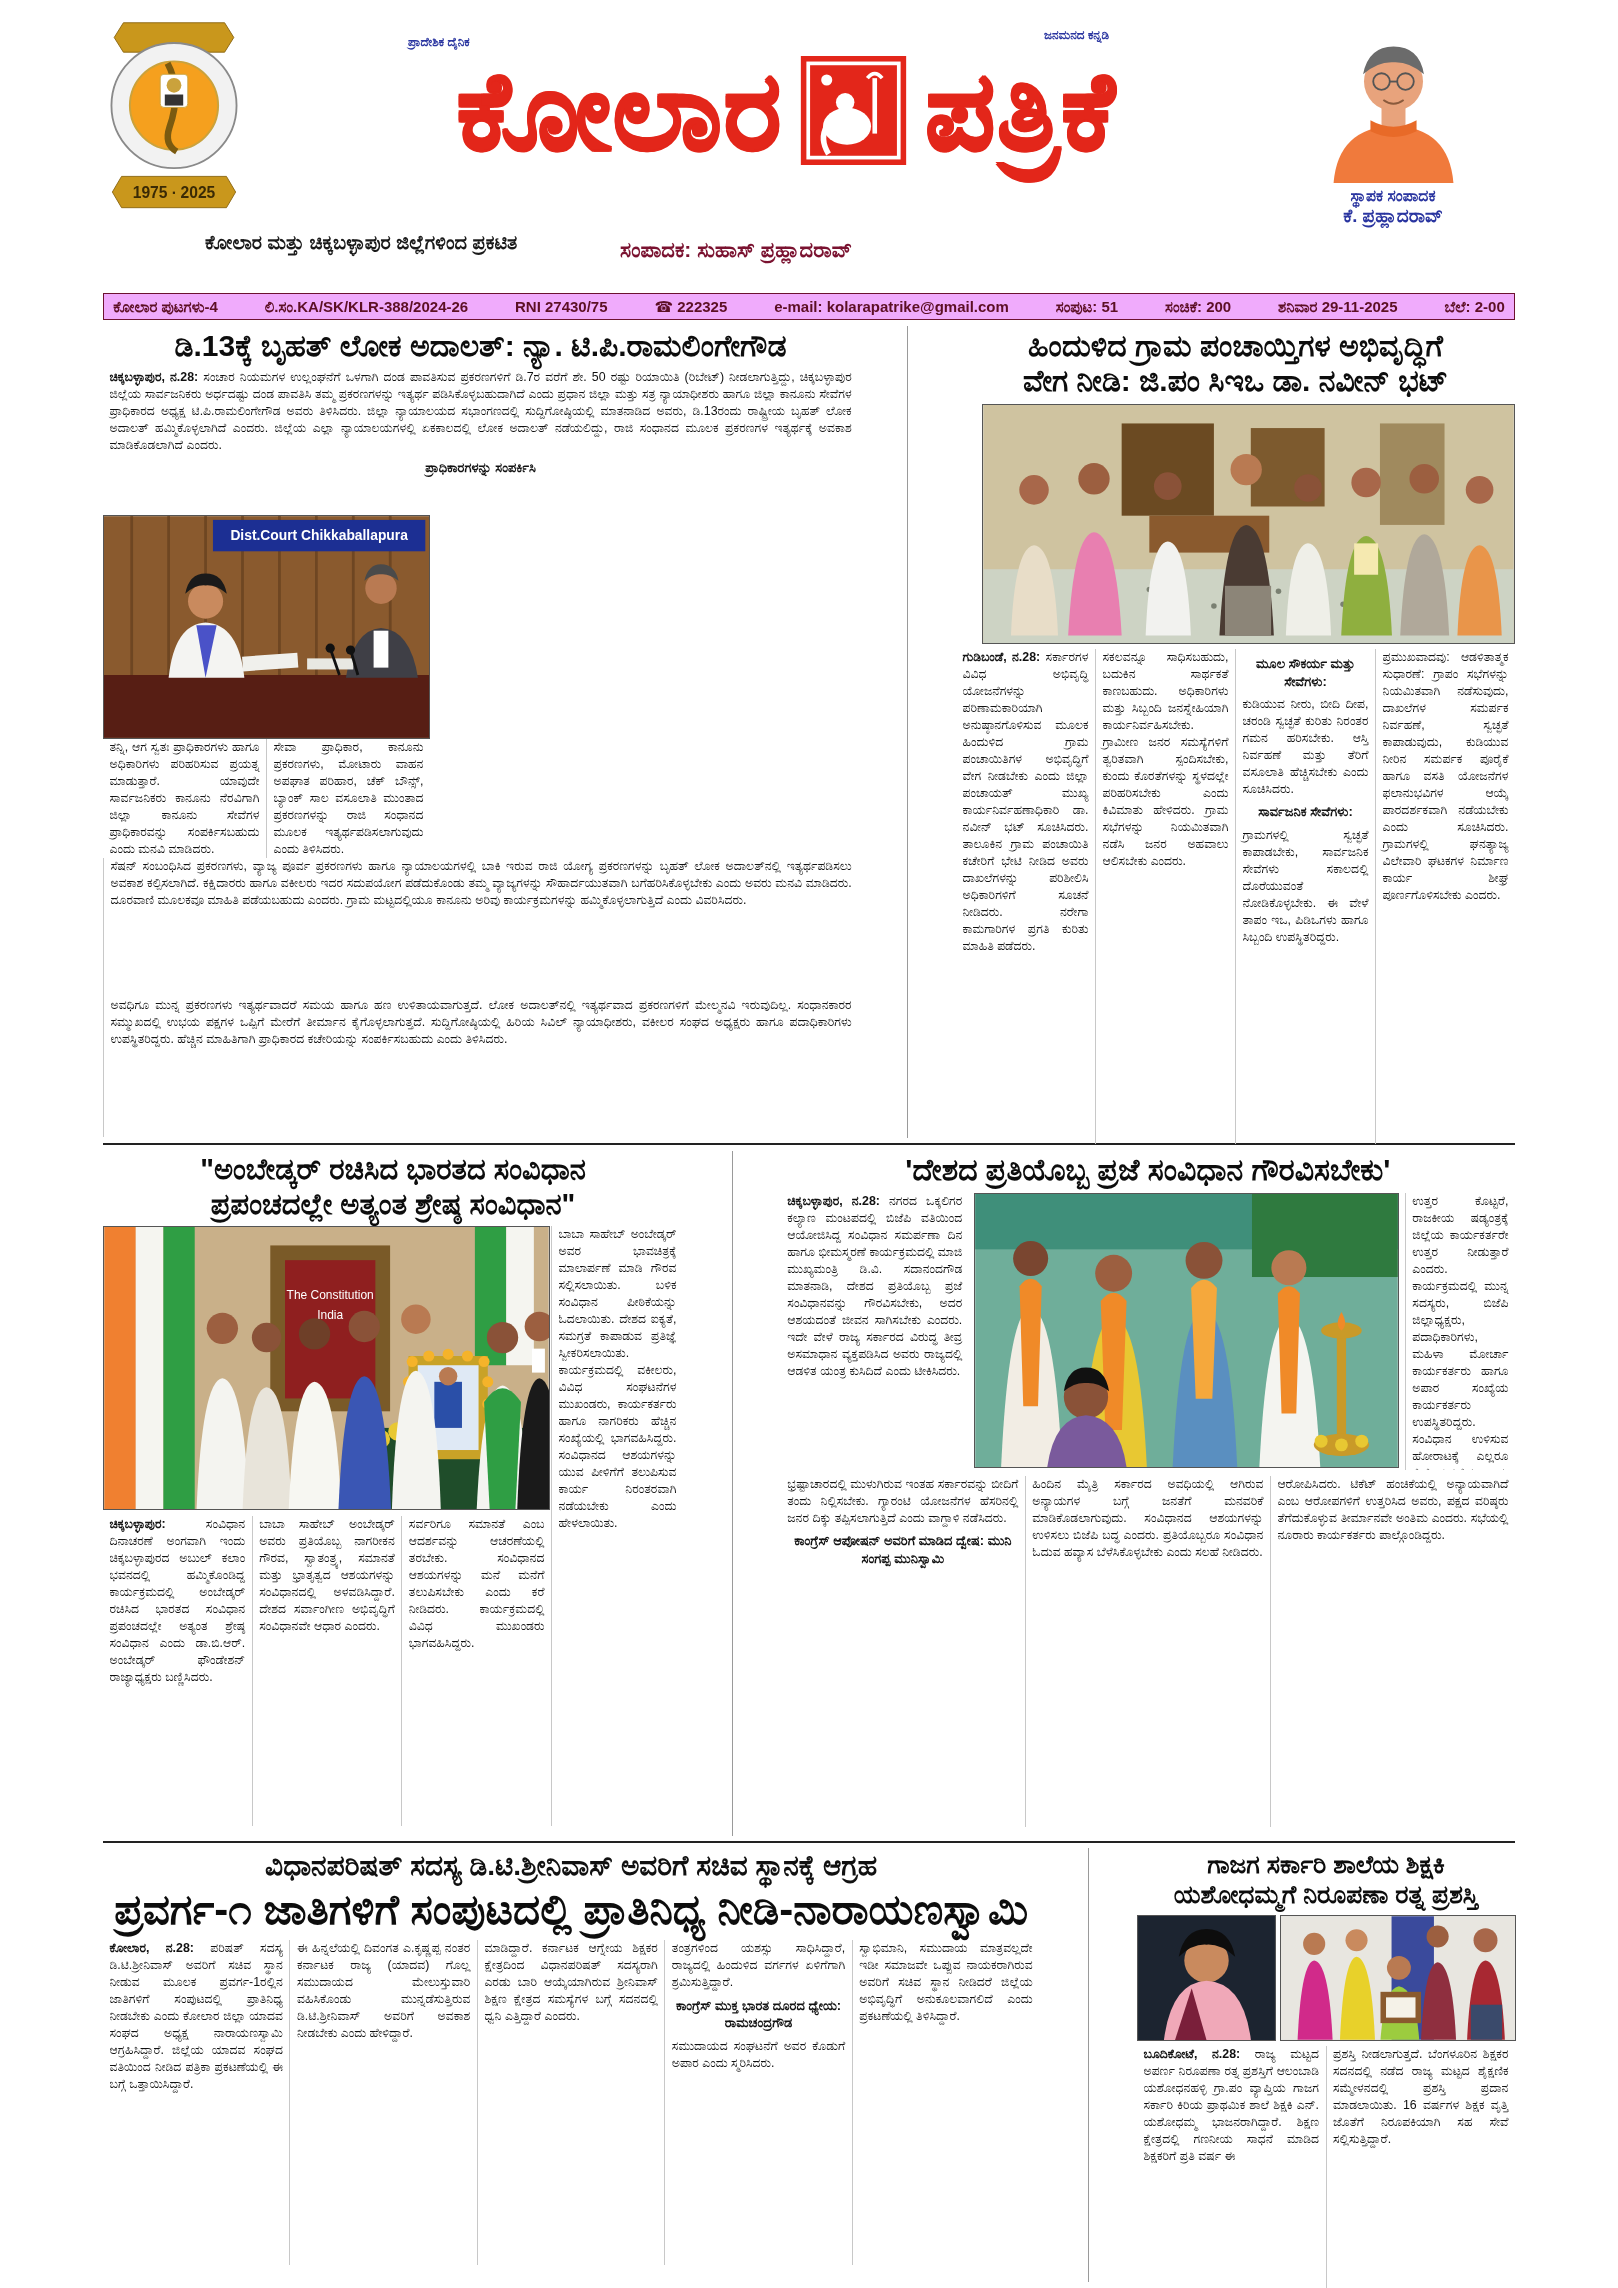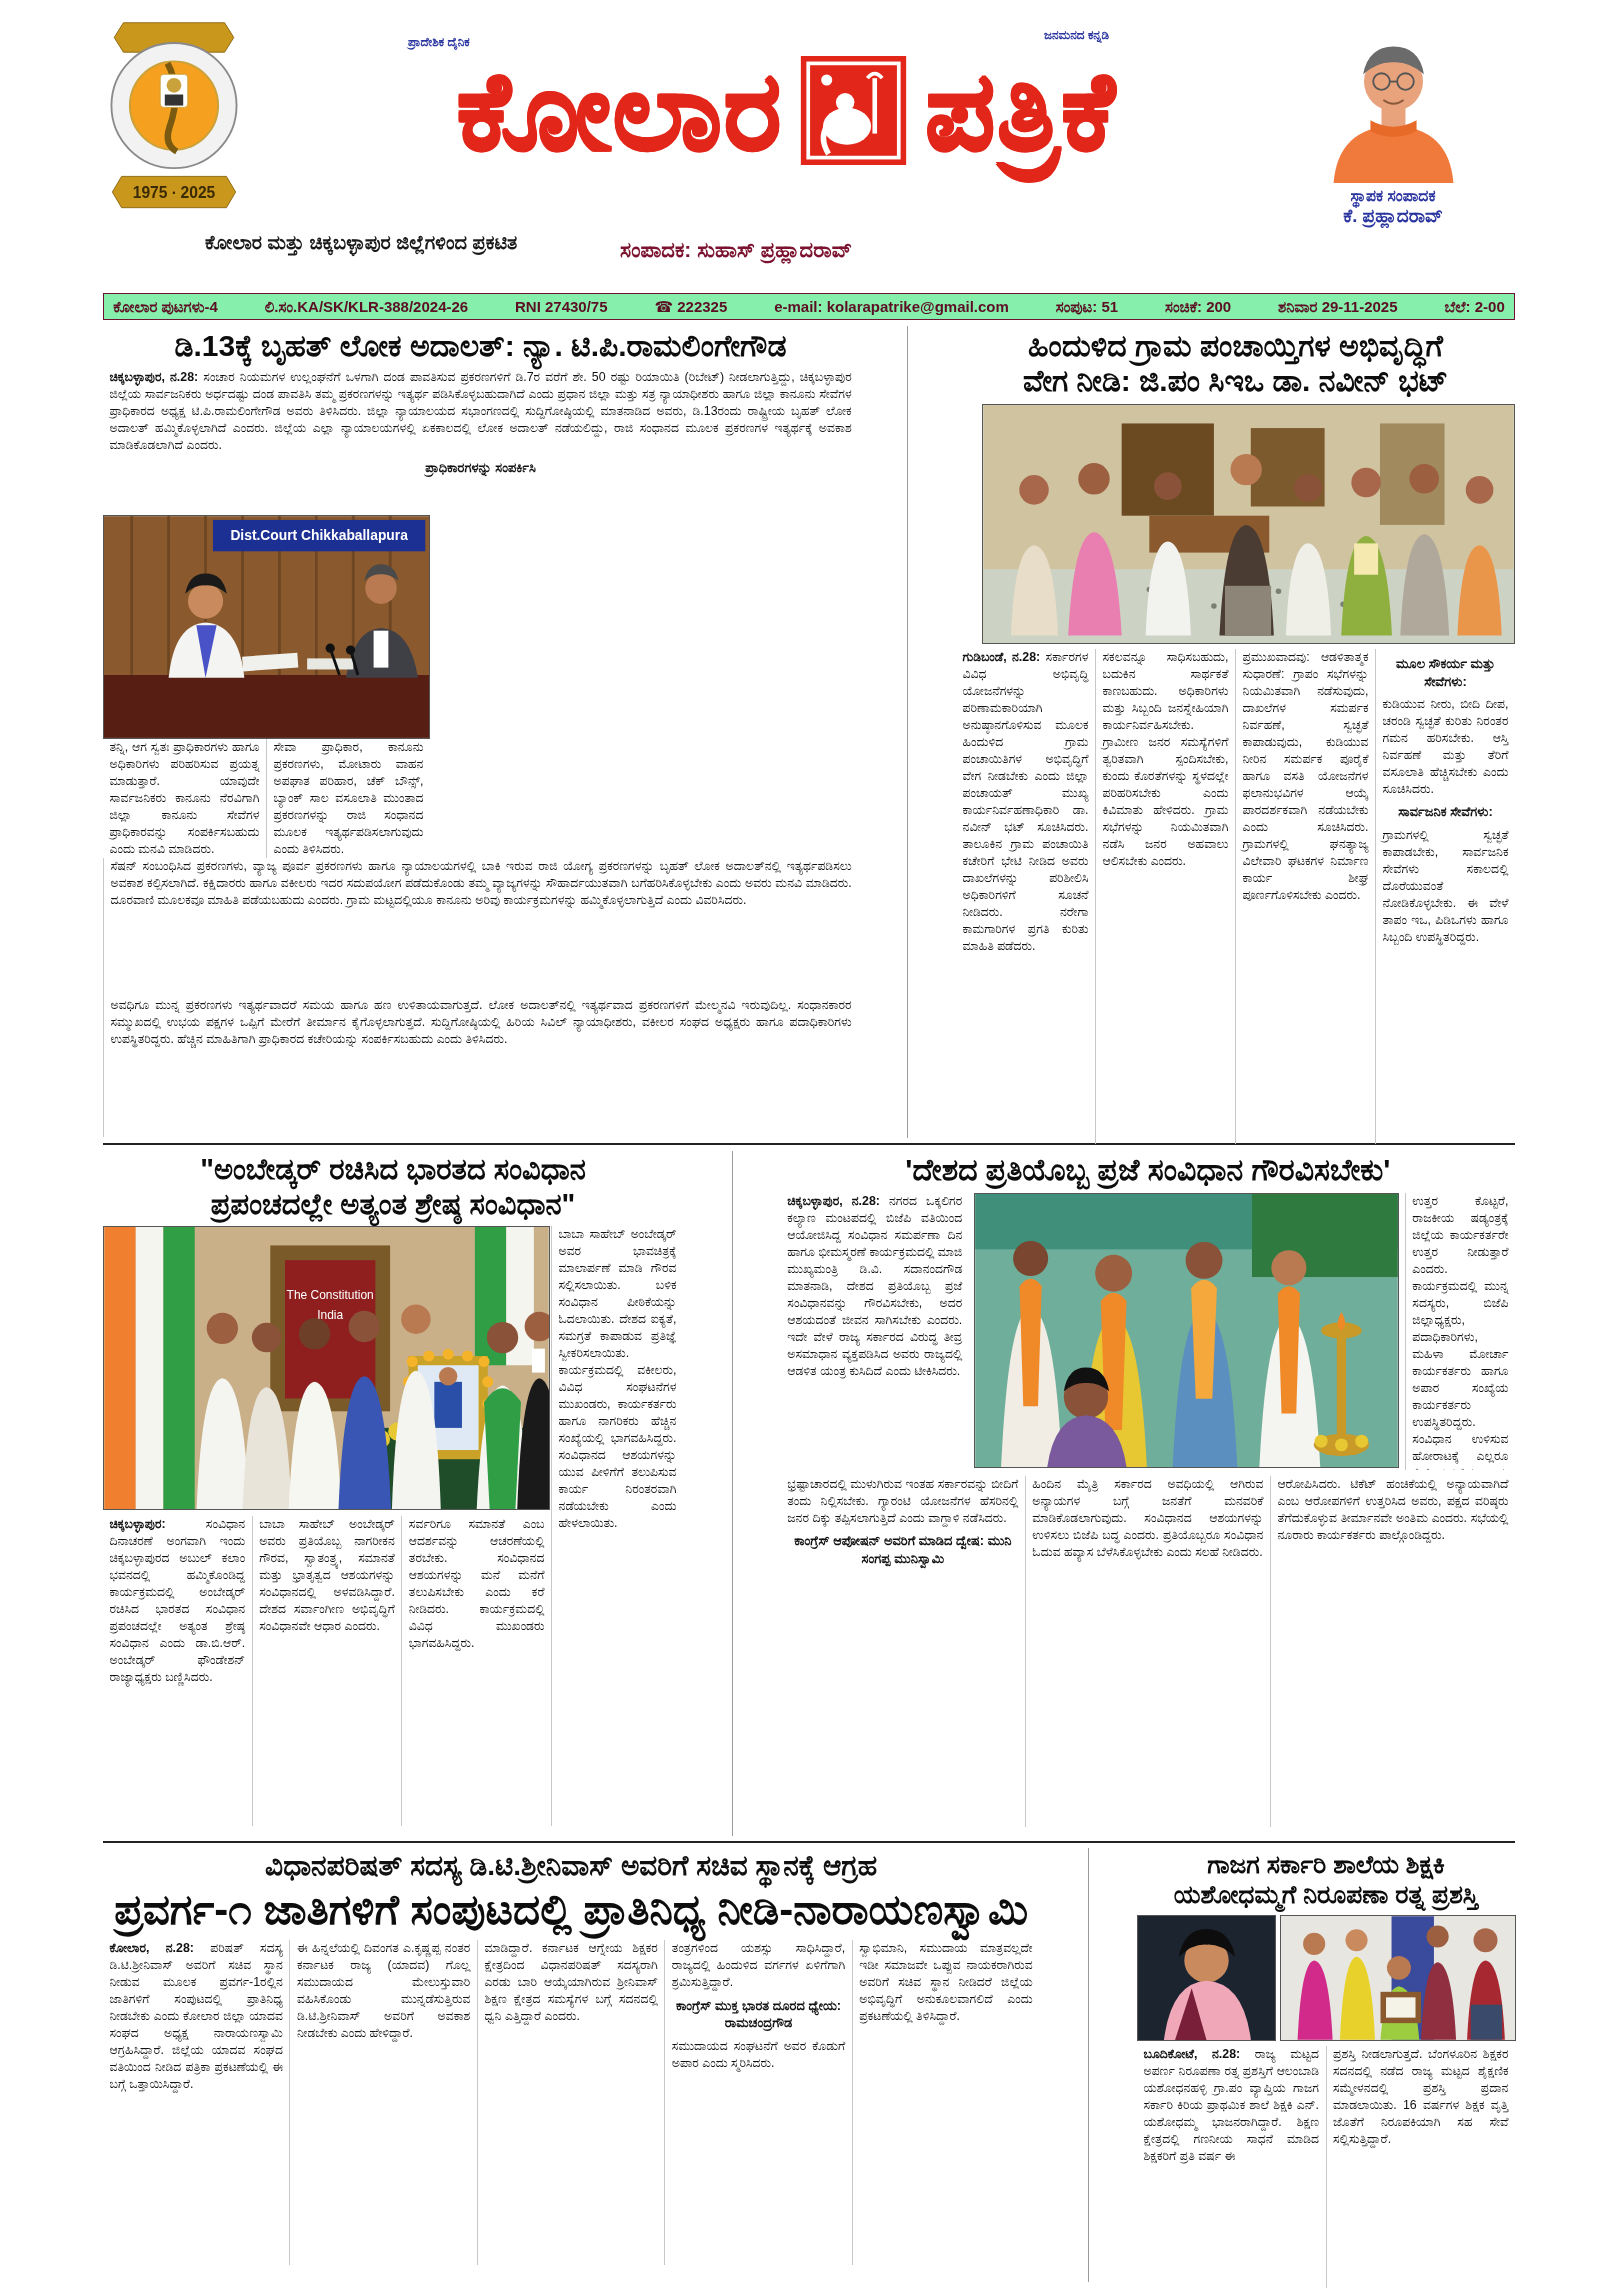--- a/index.html
+++ b/index.html
@@ -14,21 +14,21 @@
   .title-row{position:absolute;left:138px;top:54px;width:1089px;display:flex;align-items:center;justify-content:center;gap:16.6px;}
   .title-word{color:#e3261a;font-size:109px;font-weight:900;line-height:1;letter-spacing:1.8px;
               text-shadow:1.8px 0 #e3261a,0 1.8px #e3261a,1.8px 1.8px #e3261a;white-space:nowrap;}
   .pub-line{position:absolute;left:102px;top:231px;font-weight:bold;font-size:19.4px;color:#1a1a1a;}
   .editor-line{position:absolute;left:517px;top:238px;font-weight:bold;font-size:21px;color:#7a1230;}
   .founder{position:absolute;left:1184px;top:16.6px;width:212px;text-align:center;}
   .founder-label{font-weight:bold;color:#2a35a0;font-size:15.7px;margin-top:1.8px;}
   .founder-name{font-weight:bold;color:#2a35a0;font-size:18.5px;}
   
   .infobar{border:1.8px solid #6d1230;display:flex;align-items:center;justify-content:space-between;
-           padding:3.7px 9.2px;font-size:15px;color:#5c0f24;font-weight:bold;background:#86efac;}
+           padding:3.7px 9.2px;font-size:15px;color:#5c0f24;font-weight:bold;background:#f0abfc;}
   
   .row{display:flex;align-items:stretch;gap:43px;}
   .vrule{width:0.9px;background:#9a9a9a;margin:0 5.5px;}
   .hrule{height:1.8px;background:#222;margin:5.5px 0;}
   .headline{font-weight:900;text-align:center;color:#0d0d0d;line-height:1.18;margin:1.8px 0 5.5px 0;}
   .h33{font-size:30px;} .h31{font-size:29px;} .h44{font-size:42px;} .h26{font-size:25px;} .kick{font-size:28px;font-weight:bold;text-align:center;margin:1.8px 0;}
   .col{flex:1;font-size:12.4px;line-height:1.37;text-align:justify;padding:0 6.5px;overflow:hidden;border-left:0.9px solid #c8c8c8;}
   .col:first-child{border-left:none;}
   .dl{font-weight:bold;}
   .sub{display:block;font-weight:bold;text-align:center;margin:5.5px 0;font-size:13px;}
@@ -213,27 +213,27 @@
                 <path d="M514 250 q4 -96 24 -98 q20 2 24 98z" fill="#e9954a"></path>
             </g>
           </svg>
         </figure>
         <div class="rowbody" style="height:495px;">
           <div class="col">
             <span class="dl">ಗುಡಿಬಂಡೆ, ನ.28:</span>
             <span>ಸರ್ಕಾರಗಳ ವಿವಿಧ ಅಭಿವೃದ್ಧಿ ಯೋಜನೆಗಳನ್ನು ಪರಿಣಾಮಕಾರಿಯಾಗಿ ಅನುಷ್ಠಾನಗೊಳಿಸುವ ಮೂಲಕ ಹಿಂದುಳಿದ ಗ್ರಾಮ ಪಂಚಾಯಿತಿಗಳ ಅಭಿವೃದ್ಧಿಗೆ ವೇಗ ನೀಡಬೇಕು ಎಂದು ಜಿಲ್ಲಾ ಪಂಚಾಯತ್ ಮುಖ್ಯ ಕಾರ್ಯನಿರ್ವಹಣಾಧಿಕಾರಿ ಡಾ. ನವೀನ್ ಭಟ್ ಸೂಚಿಸಿದರು. ತಾಲೂಕಿನ ಗ್ರಾಮ ಪಂಚಾಯಿತಿ ಕಚೇರಿಗೆ ಭೇಟಿ ನೀಡಿದ ಅವರು ದಾಖಲೆಗಳನ್ನು ಪರಿಶೀಲಿಸಿ ಅಧಿಕಾರಿಗಳಿಗೆ ಸೂಚನೆ ನೀಡಿದರು. ನರೇಗಾ ಕಾಮಗಾರಿಗಳ ಪ್ರಗತಿ ಕುರಿತು ಮಾಹಿತಿ ಪಡೆದರು.</span>
           </div>
           <div class="col"><span>ಸಕಲವನ್ನೂ ಸಾಧಿಸಬಹುದು, ಬದುಕಿನ ಸಾರ್ಥಕತೆ ಕಾಣಬಹುದು. ಅಧಿಕಾರಿಗಳು ಮತ್ತು ಸಿಬ್ಬಂದಿ ಜನಸ್ನೇಹಿಯಾಗಿ ಕಾರ್ಯನಿರ್ವಹಿಸಬೇಕು. ಗ್ರಾಮೀಣ ಜನರ ಸಮಸ್ಯೆಗಳಿಗೆ ತ್ವರಿತವಾಗಿ ಸ್ಪಂದಿಸಬೇಕು, ಕುಂದು ಕೊರತೆಗಳನ್ನು ಸ್ಥಳದಲ್ಲೇ ಪರಿಹರಿಸಬೇಕು ಎಂದು ಕಿವಿಮಾತು ಹೇಳಿದರು. ಗ್ರಾಮ ಸಭೆಗಳನ್ನು ನಿಯಮಿತವಾಗಿ ನಡೆಸಿ ಜನರ ಅಹವಾಲು ಆಲಿಸಬೇಕು ಎಂದರು.</span></div>
-          <div class="col"><span>ಪ್ರಮುಖವಾದವು: ಆಡಳಿತಾತ್ಮಕ ಸುಧಾರಣೆ: ಗ್ರಾಪಂ ಸಭೆಗಳನ್ನು ನಿಯಮಿತವಾಗಿ ನಡೆಸುವುದು, ದಾಖಲೆಗಳ ಸಮರ್ಪಕ ನಿರ್ವಹಣೆ, ಸ್ವಚ್ಛತೆ ಕಾಪಾಡುವುದು, ಕುಡಿಯುವ ನೀರಿನ ಸಮರ್ಪಕ ಪೂರೈಕೆ ಹಾಗೂ ವಸತಿ ಯೋಜನೆಗಳ ಫಲಾನುಭವಿಗಳ ಆಯ್ಕೆ ಪಾರದರ್ಶಕವಾಗಿ ನಡೆಯಬೇಕು ಎಂದು ಸೂಚಿಸಿದರು. ಗ್ರಾಮಗಳಲ್ಲಿ ಘನತ್ಯಾಜ್ಯ ವಿಲೇವಾರಿ ಘಟಕಗಳ ನಿರ್ಮಾಣ ಕಾರ್ಯ ಶೀಘ್ರ ಪೂರ್ಣಗೊಳಿಸಬೇಕು ಎಂದರು.</span></div>
           <div class="col">
             <b class="sub">ಮೂಲ ಸೌಕರ್ಯ ಮತ್ತು ಸೇವೆಗಳು:</b>
             <span>ಕುಡಿಯುವ ನೀರು, ಬೀದಿ ದೀಪ, ಚರಂಡಿ ಸ್ವಚ್ಛತೆ ಕುರಿತು ನಿರಂತರ ಗಮನ ಹರಿಸಬೇಕು. ಆಸ್ತಿ ನಿರ್ವಹಣೆ ಮತ್ತು ತೆರಿಗೆ ವಸೂಲಾತಿ ಹೆಚ್ಚಿಸಬೇಕು ಎಂದು ಸೂಚಿಸಿದರು.</span>
             <b class="sub">ಸಾರ್ವಜನಿಕ ಸೇವೆಗಳು:</b>
             <span>ಗ್ರಾಮಗಳಲ್ಲಿ ಸ್ವಚ್ಛತೆ ಕಾಪಾಡಬೇಕು, ಸಾರ್ವಜನಿಕ ಸೇವೆಗಳು ಸಕಾಲದಲ್ಲಿ ದೊರೆಯುವಂತೆ ನೋಡಿಕೊಳ್ಳಬೇಕು. ಈ ವೇಳೆ ತಾಪಂ ಇಒ, ಪಿಡಿಒಗಳು ಹಾಗೂ ಸಿಬ್ಬಂದಿ ಉಪಸ್ಥಿತರಿದ್ದರು.</span>
           </div>
+          <div class="col"><span>ಪ್ರಮುಖವಾದವು: ಆಡಳಿತಾತ್ಮಕ ಸುಧಾರಣೆ: ಗ್ರಾಪಂ ಸಭೆಗಳನ್ನು ನಿಯಮಿತವಾಗಿ ನಡೆಸುವುದು, ದಾಖಲೆಗಳ ಸಮರ್ಪಕ ನಿರ್ವಹಣೆ, ಸ್ವಚ್ಛತೆ ಕಾಪಾಡುವುದು, ಕುಡಿಯುವ ನೀರಿನ ಸಮರ್ಪಕ ಪೂರೈಕೆ ಹಾಗೂ ವಸತಿ ಯೋಜನೆಗಳ ಫಲಾನುಭವಿಗಳ ಆಯ್ಕೆ ಪಾರದರ್ಶಕವಾಗಿ ನಡೆಯಬೇಕು ಎಂದು ಸೂಚಿಸಿದರು. ಗ್ರಾಮಗಳಲ್ಲಿ ಘನತ್ಯಾಜ್ಯ ವಿಲೇವಾರಿ ಘಟಕಗಳ ನಿರ್ಮಾಣ ಕಾರ್ಯ ಶೀಘ್ರ ಪೂರ್ಣಗೊಳಿಸಬೇಕು ಎಂದರು.</span></div>
         </div>
       </article>
     </div>
 
     <div class="hrule"></div>
 
     <div class="row" style="height:685px;">
 
       <article class="artC">
         <h2 class="headline h31">

